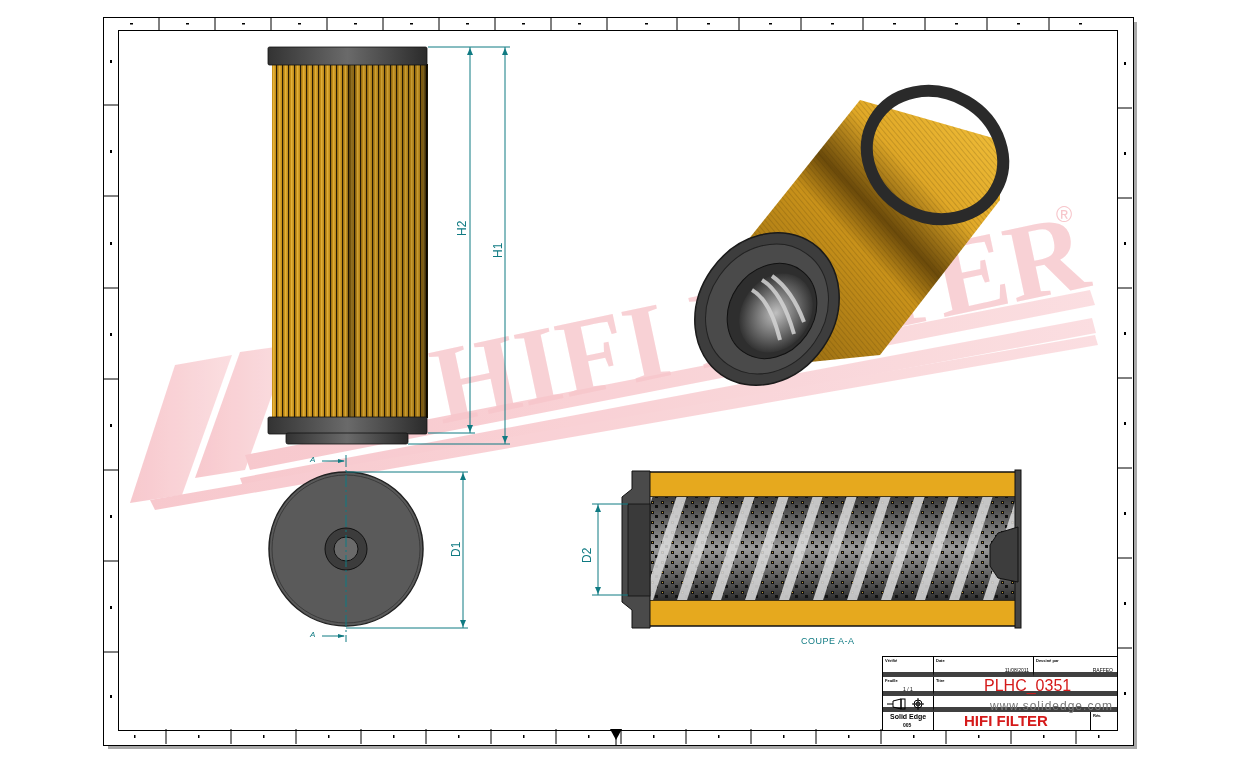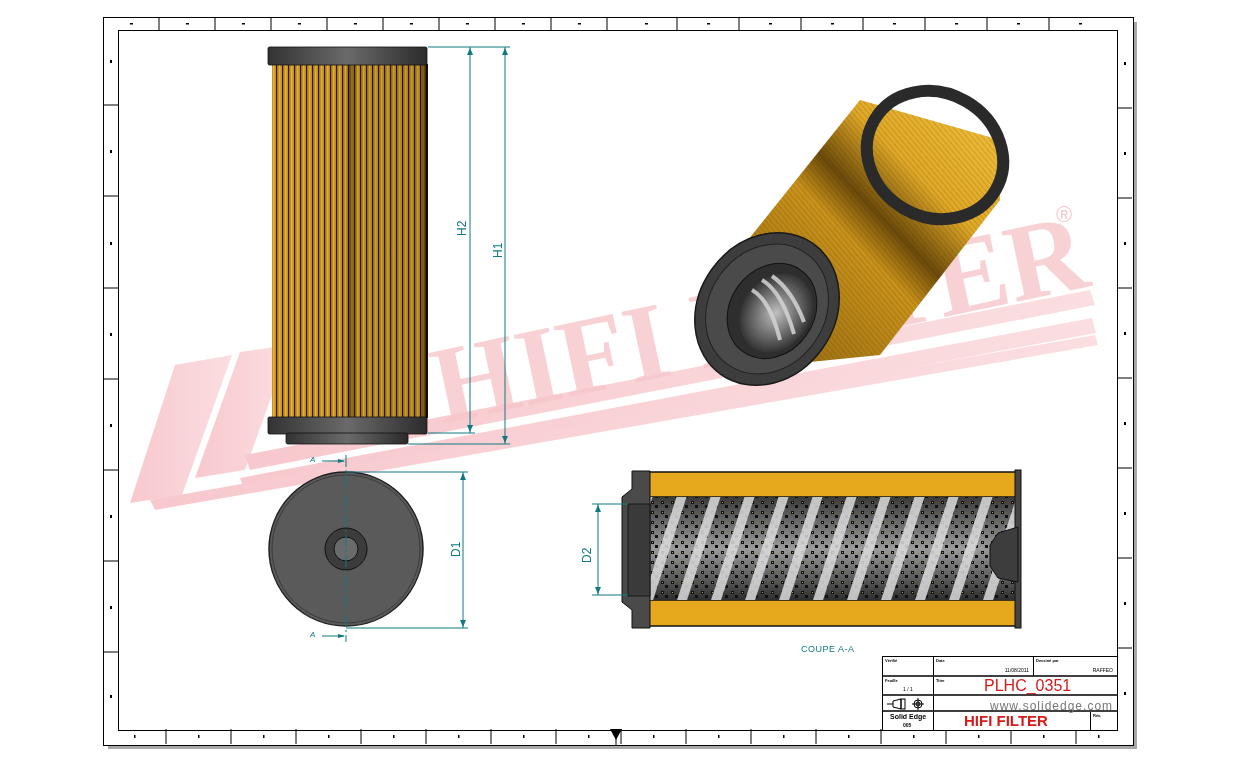--- a/index.html
+++ b/index.html
@@ -3,21 +3,21 @@
 <meta charset="utf-8">
 <style>
   html,body{margin:0;padding:0;background:#ffffff;}
   body{width:1233px;height:762px;position:relative;overflow:hidden;font-family:"Liberation Sans",sans-serif;}
   .sheet{position:absolute;left:103px;top:17px;width:1029px;height:727px;border:1.5px solid #000;background:#fff;}
   .shadow-r{position:absolute;left:1133px;top:22px;width:4px;height:726px;background:#a8a8a8;}
   .shadow-b{position:absolute;left:108px;top:745px;width:1029px;height:4px;background:#a8a8a8;}
   .inner{position:absolute;left:118px;top:30px;width:998px;height:699px;border:1.5px solid #000;}
   svg{position:absolute;left:0;top:0;}
   .tb{position:absolute;left:882px;top:656px;width:234px;height:73px;border:1.5px solid #000;background:#fff;}
-  .tb-cell{position:absolute;border-right:1px solid #000;border-bottom:2px solid #404040;box-sizing:border-box;}
+  .tb-cell{position:absolute;border-right:1px solid #000;border-bottom:5px solid #404040;box-sizing:border-box;}
   .lbl{position:absolute;left:2px;top:1px;font-size:4px;font-weight:bold;}
   .val{position:absolute;font-size:5px;}
   .title-red{position:absolute;color:#d51a1a;font-family:"Liberation Sans",sans-serif;}
   .dim-text{position:absolute;color:#0f7a82;font-size:12px;font-family:"Liberation Sans",sans-serif;}
   .sect-label{position:absolute;color:#0f7a82;font-size:9px;font-family:"Liberation Sans Narrow","Liberation Sans",sans-serif;letter-spacing:0.5px;}
 </style>
 </head>
 <body>
 
 <div class="shadow-r"></div>
@@ -288,21 +288,21 @@
 
   <g stroke="#0f7a82" stroke-width="1" fill="#0f7a82">
     <line x1="592" y1="504" x2="628" y2="504"></line>
     <line x1="592" y1="595" x2="628" y2="595"></line>
     <line x1="598" y1="504" x2="598" y2="595"></line>
     <polygon points="595,512 601,512 598,505" stroke="none"></polygon>
     <polygon points="595,587 601,587 598,594" stroke="none"></polygon>
   </g>
 </svg>
 <div class="dim-text" style="left:580px;top:563px;transform:rotate(-90deg);transform-origin:left top;">D2</div>
-<div class="sect-label" style="left:801px;top:636px;margin-top:8px;">COUPE A-A</div>
+<div class="sect-label" style="left:801px;top:636px;">COUPE A-A</div>
 
 <div class="tb">
   <div class="tb-cell" style="left:0;top:0;width:51px;height:20px;">
     <span class="lbl">Vérifié</span>
   </div>
   <div class="tb-cell" style="left:51px;top:0;width:100px;height:20px;">
     <span class="lbl">Date</span>
     <span class="val" style="right:4px;top:10px;">11/08/2011</span>
   </div>
   <div class="tb-cell" style="left:151px;top:0;width:83px;height:20px;border-right:none;">

